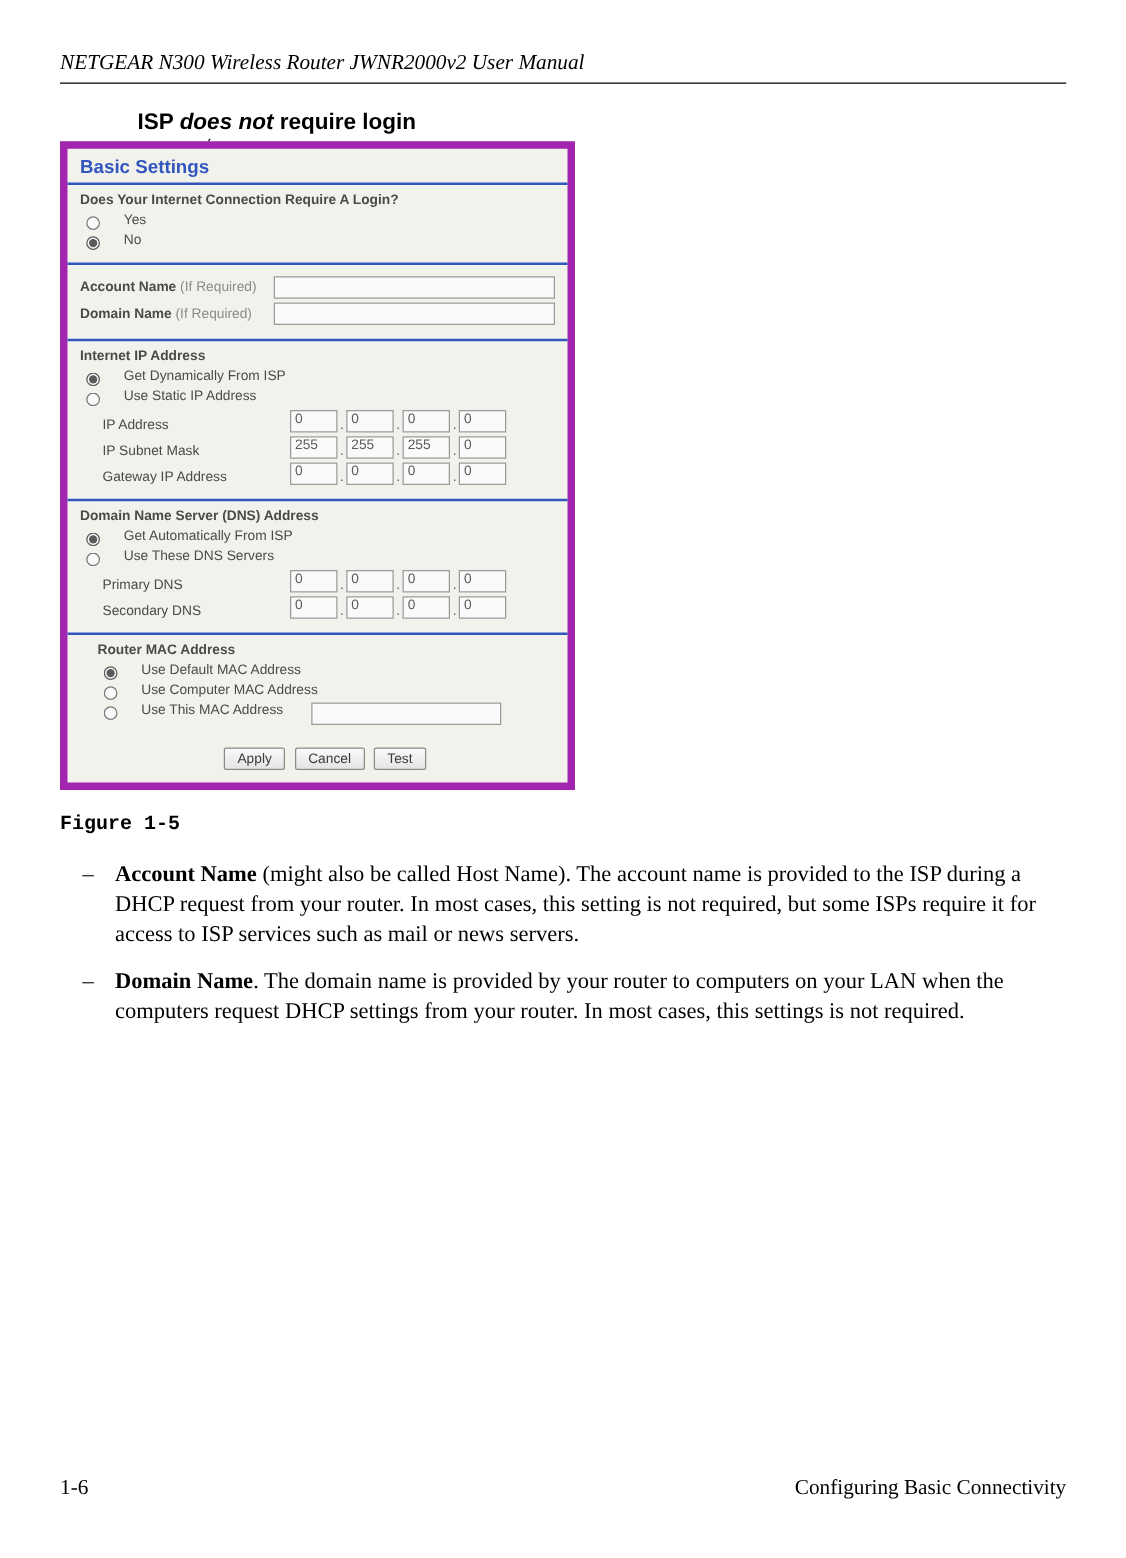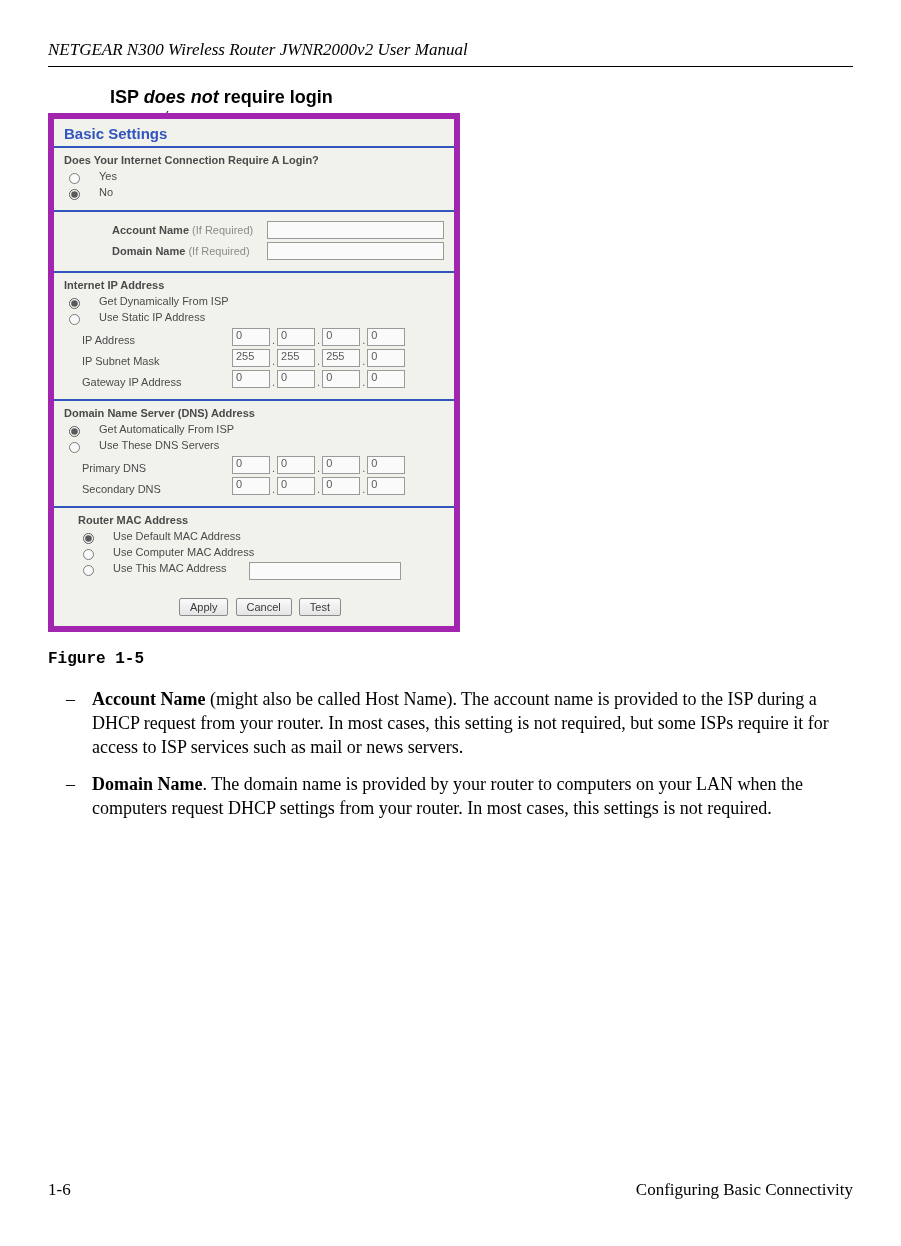--- a/index.html
+++ b/index.html
@@ -65,21 +65,21 @@
   }
   .rp-section {
     padding: 6px 10px 8px 10px;
     border-bottom: 2px solid #2a4fbf;
   }
   .rp-section:last-of-type { border-bottom: none; }
   .rp-q { font-weight: bold; margin-bottom: 4px; }
   .rp-radio-row { display:flex; align-items:flex-start; gap:16px; margin:2px 0; }
   .rp-radio { width:11px; height:11px; accent-color:#555;}
   .rp-field-row { display:flex; align-items:center; margin:3px 0; }
-  .rp-field-row .lbl { flex: 0 0 155px; margin-left: 48px; }
+  .rp-field-row .lbl { flex: 0 0 155px; }
   .rp-field-row .lbl .dim { color:#888; font-weight:normal;}
   .rp-input-long { flex:1; height:16px; border:1px solid #999; background:#fff;}
   .rp-sub-heading { font-weight:bold; margin-bottom:4px;}
   .rp-ip-row { display:flex; align-items:flex-end; margin:3px 0 3px 18px;}
   .rp-ip-row .lbl { flex:0 0 150px;}
   .rp-oct { width:30px; height:16px; border:1px solid #999; background:#fff; font-size:11px; text-align:left; padding:0 3px; color:#555;}
   .rp-dot { padding:0 2px; color:#555;}
   .rp-buttons { text-align:center; padding:8px 0 10px 0;margin-left:12px;}
   .rp-btn { display:inline-block; border:1px solid #888; background:linear-gradient(#fff,#e8e8e8); padding:2px 10px; border-radius:2px; font-size:11px; margin:0 2px; color:#333;}
   .rp-mac-input { width:150px; height:16px; border:1px solid #999; background:#fff; margin-left:6px;}

